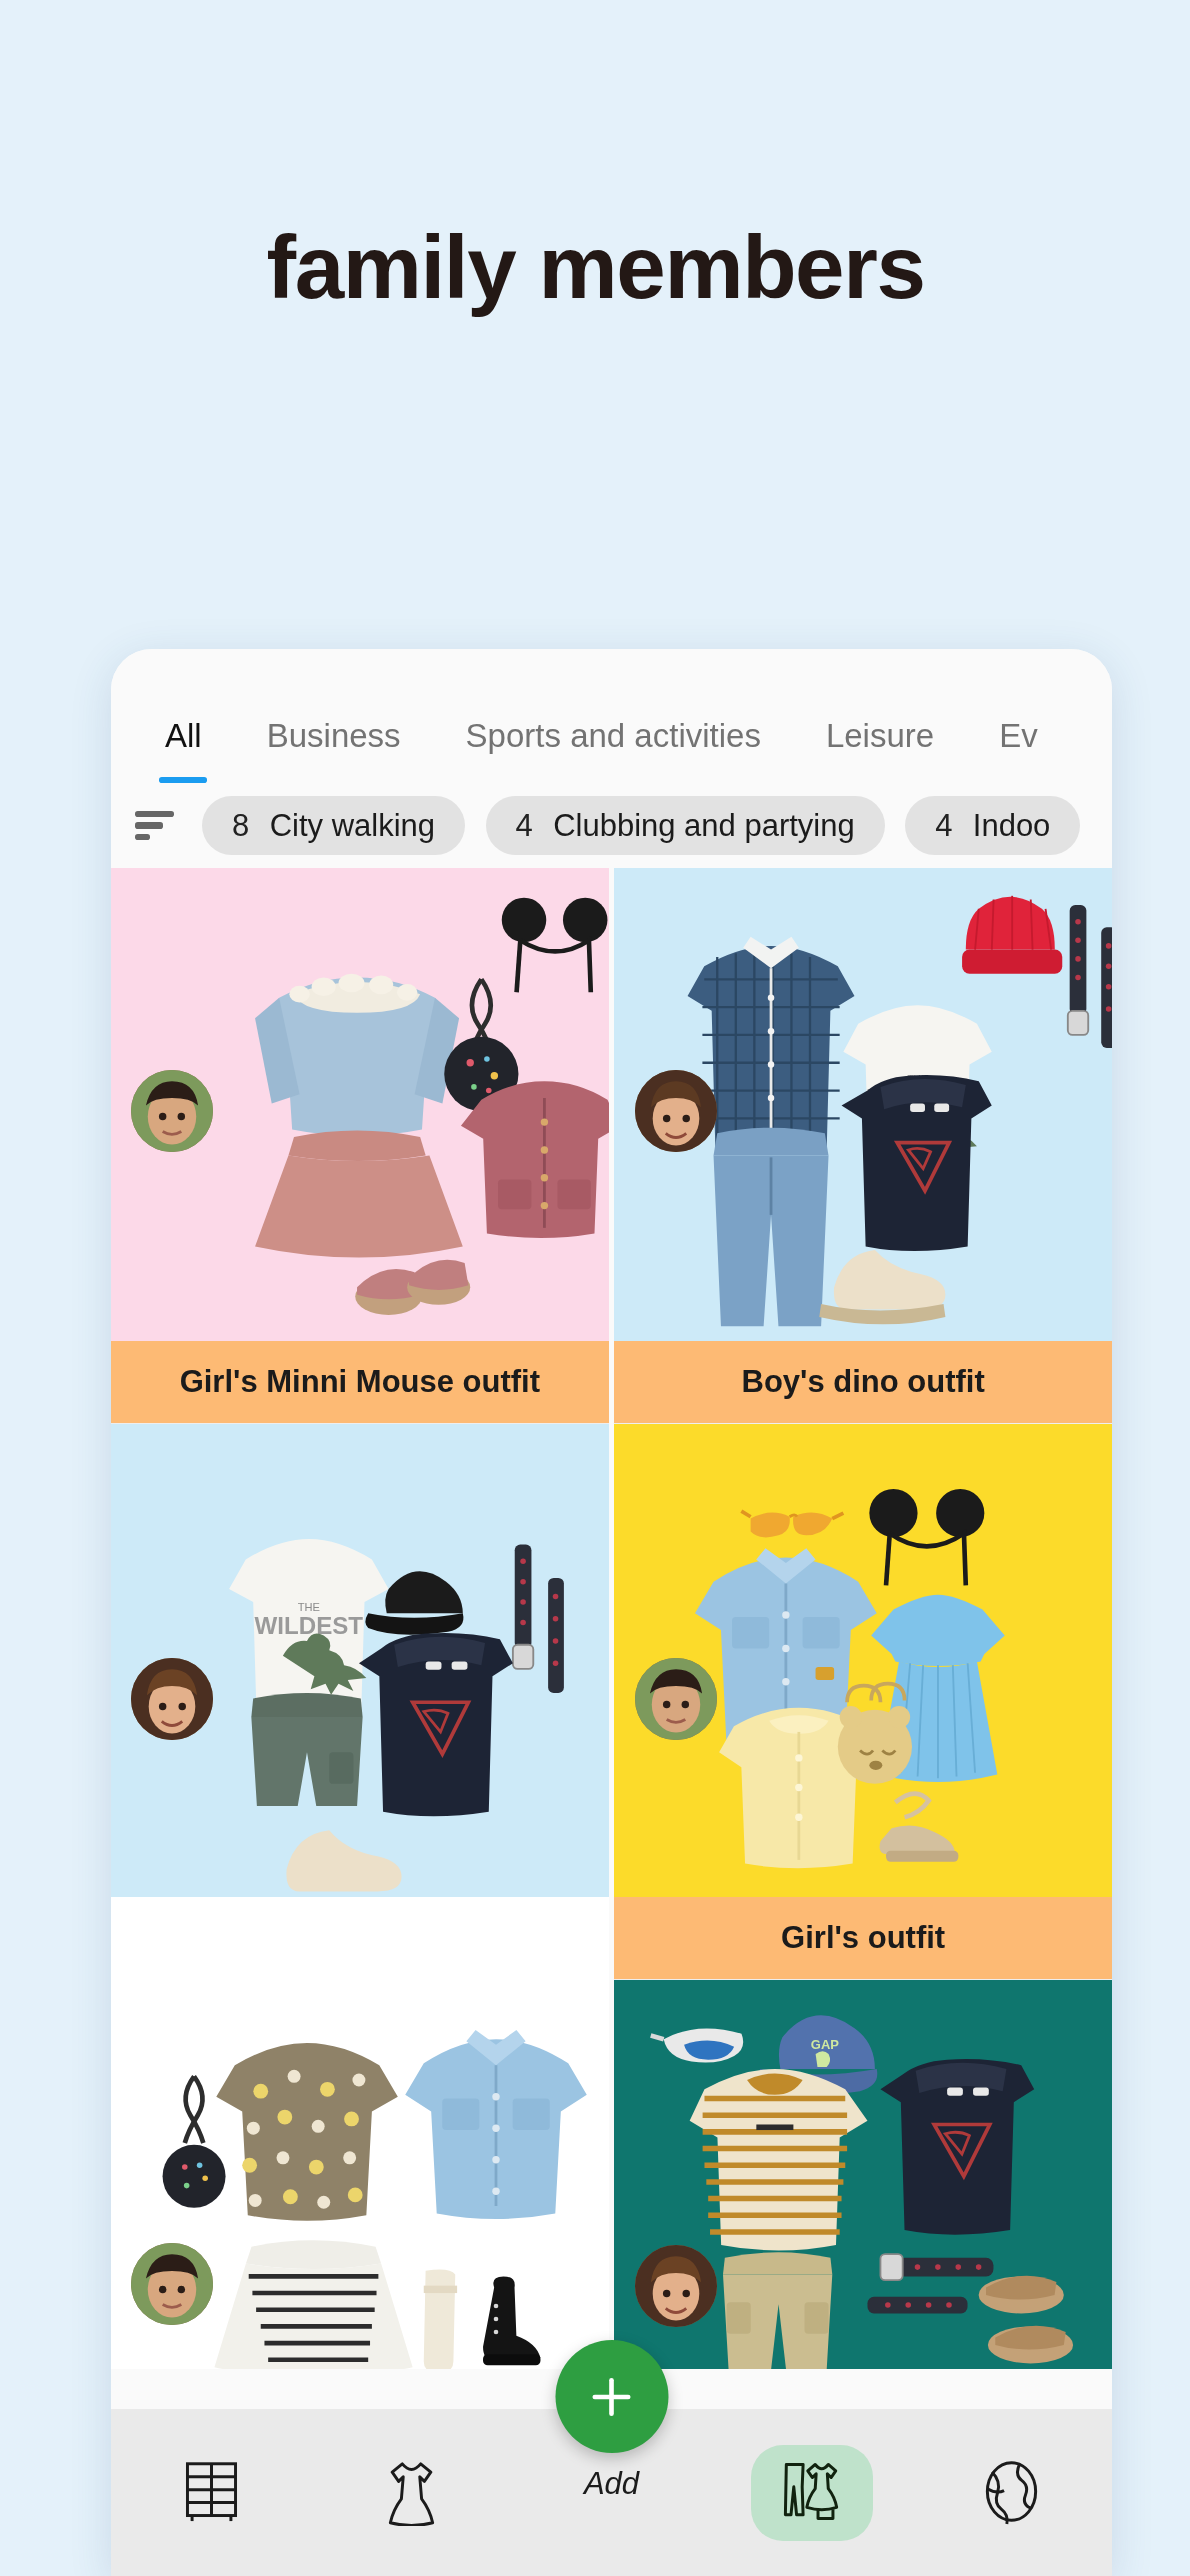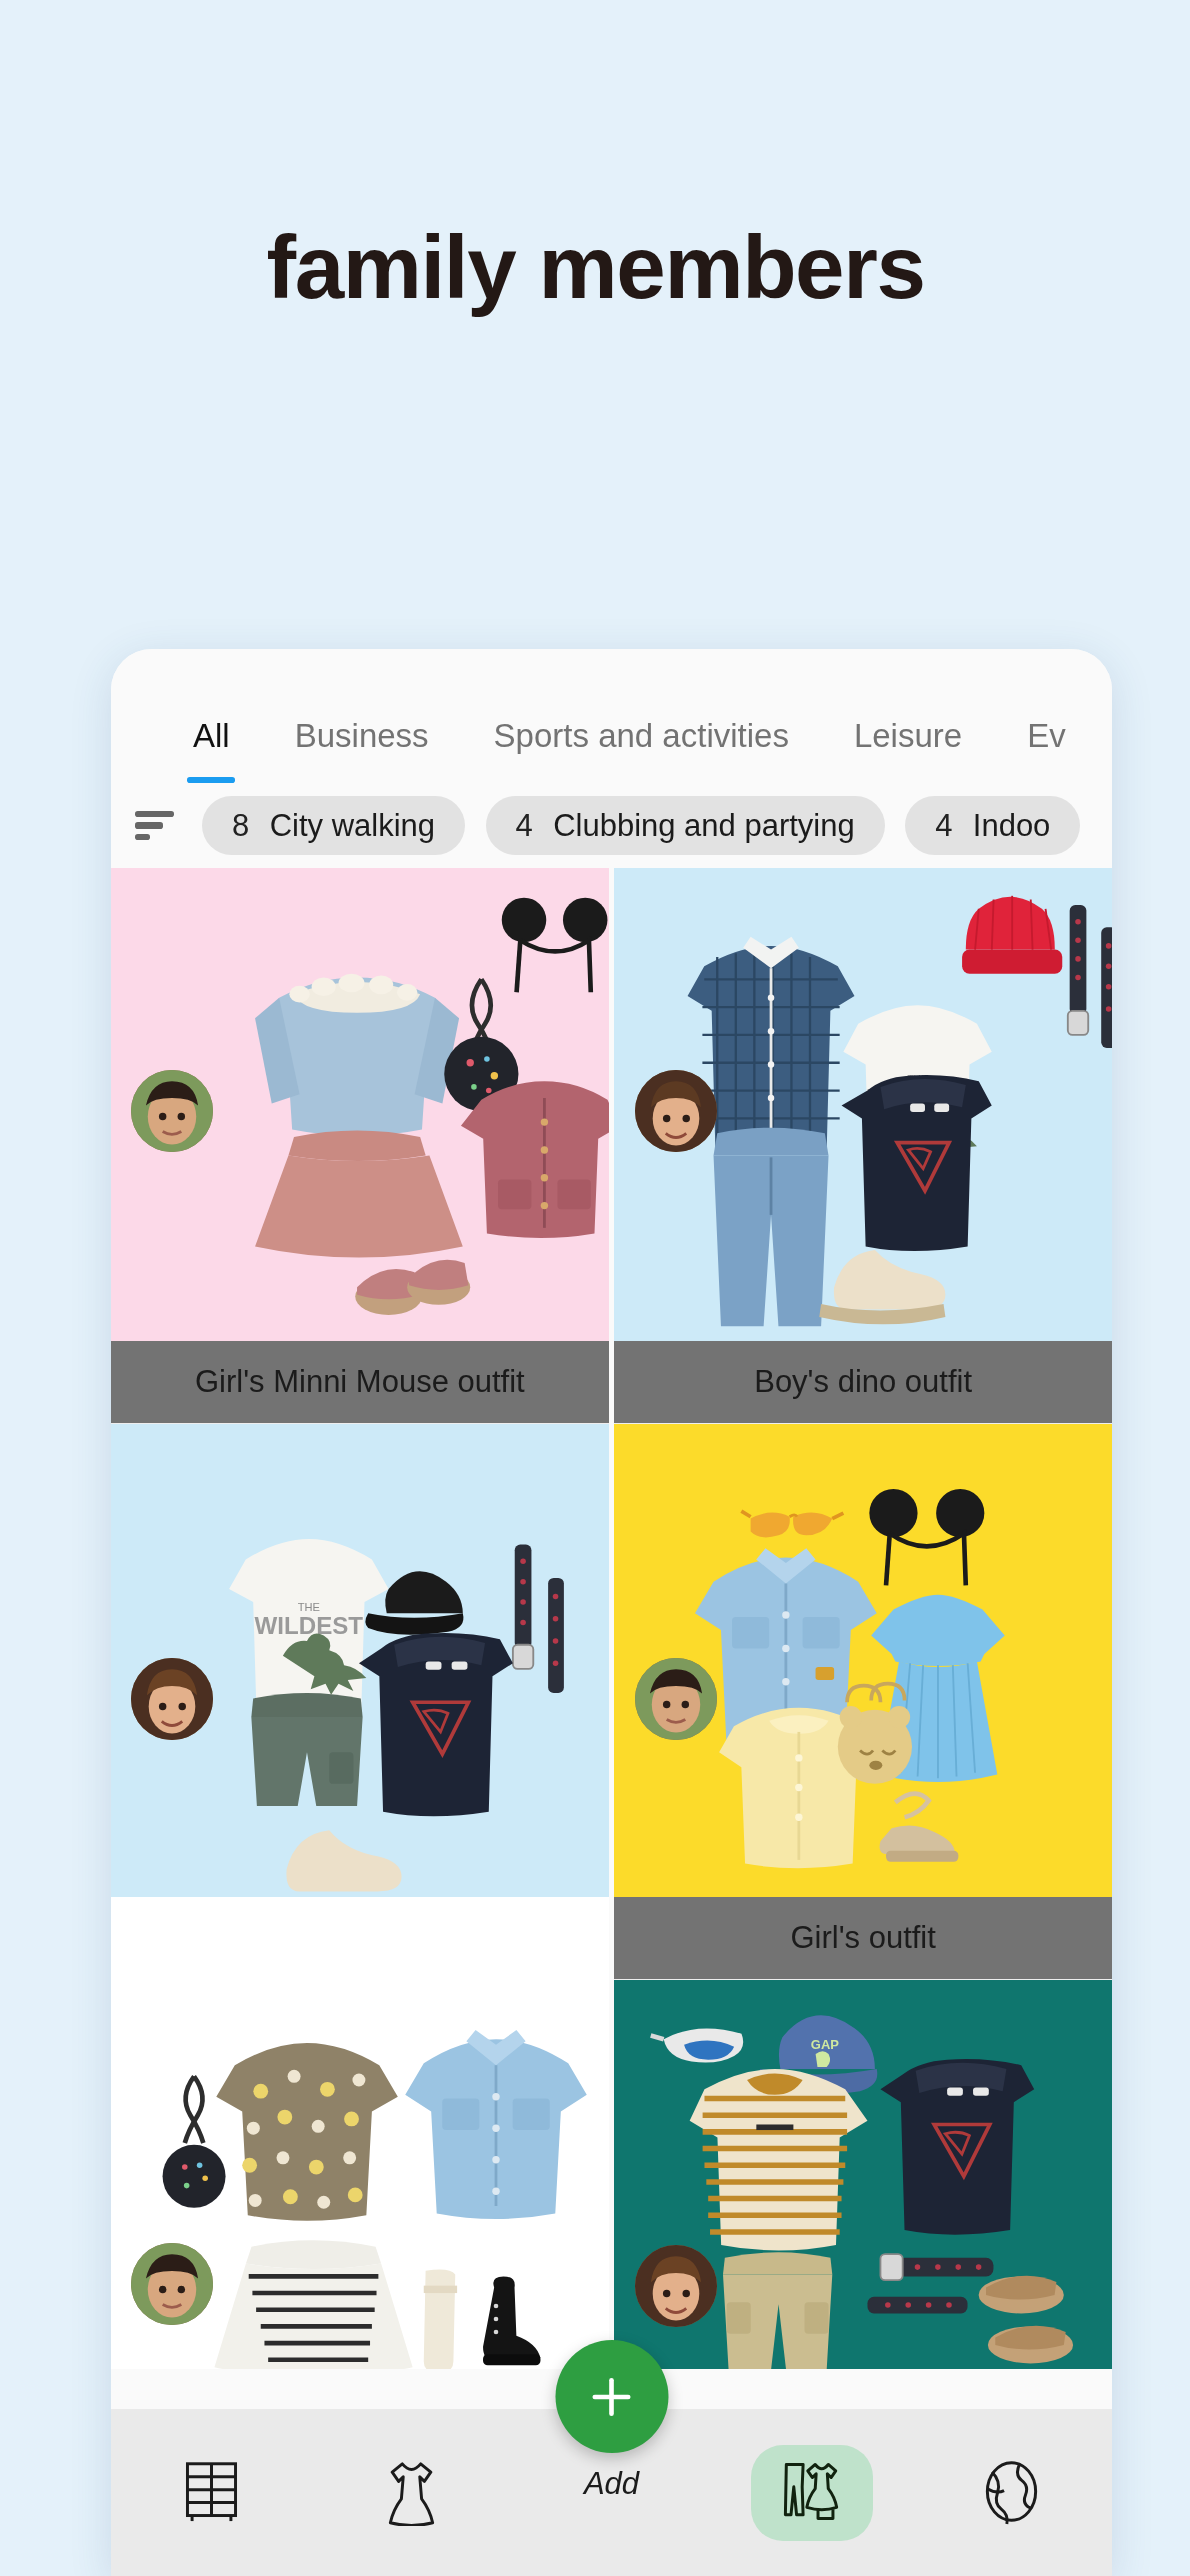--- a/index.html
+++ b/index.html
@@ -38,21 +38,21 @@
     box-shadow:0 9.3px 43px rgba(40,80,120,.14);
   }
 
   
   .tabbar {
     position:relative;
     height:134px;
     background:#fafafa;
     display:flex;
     align-items:flex-end;
-    padding-left:82px;
+    padding-left:54px;
     white-space:nowrap;
     overflow:hidden;
   }
   .tab {
     font-size:33px;
     color:#737373;
     padding:0 0 28px 0;
     margin-right:65px;
     position:relative;
     flex:0 0 auto;
@@ -115,22 +115,23 @@
   .thumb {
     position:relative;
     height:473px;
     overflow:hidden;
   }
   .cap {
     height:83px;
     display:flex; align-items:center; justify-content:center;
     font-size:31px;
     color:#1b1b1b;
-    background:#737373;
+    background:#fdba74;
     border-bottom:0.9px solid #eee;
+    font-weight:bold;
   }
   .avatar {
     position:absolute;
     left:20.4px; top:202px;
     width:82px; height:82px;
     border-radius:50%;
     overflow:hidden;
     z-index:4;
     background:#8a6a4a;
   }

